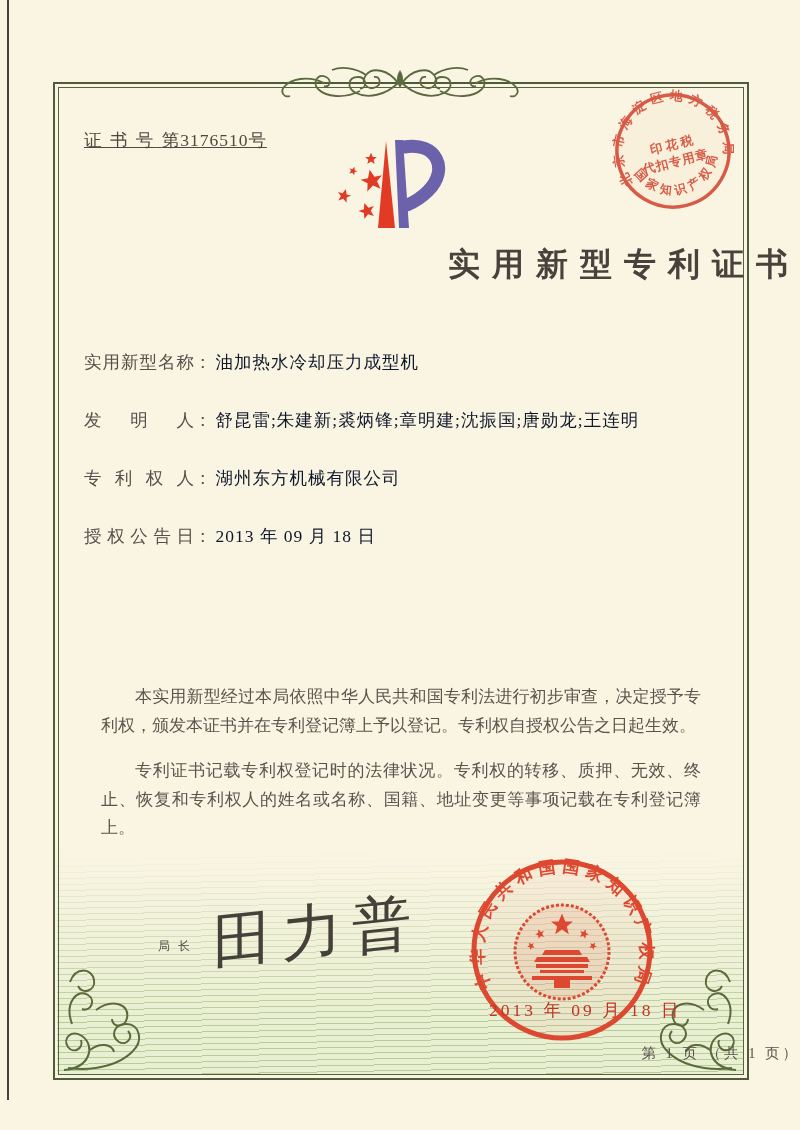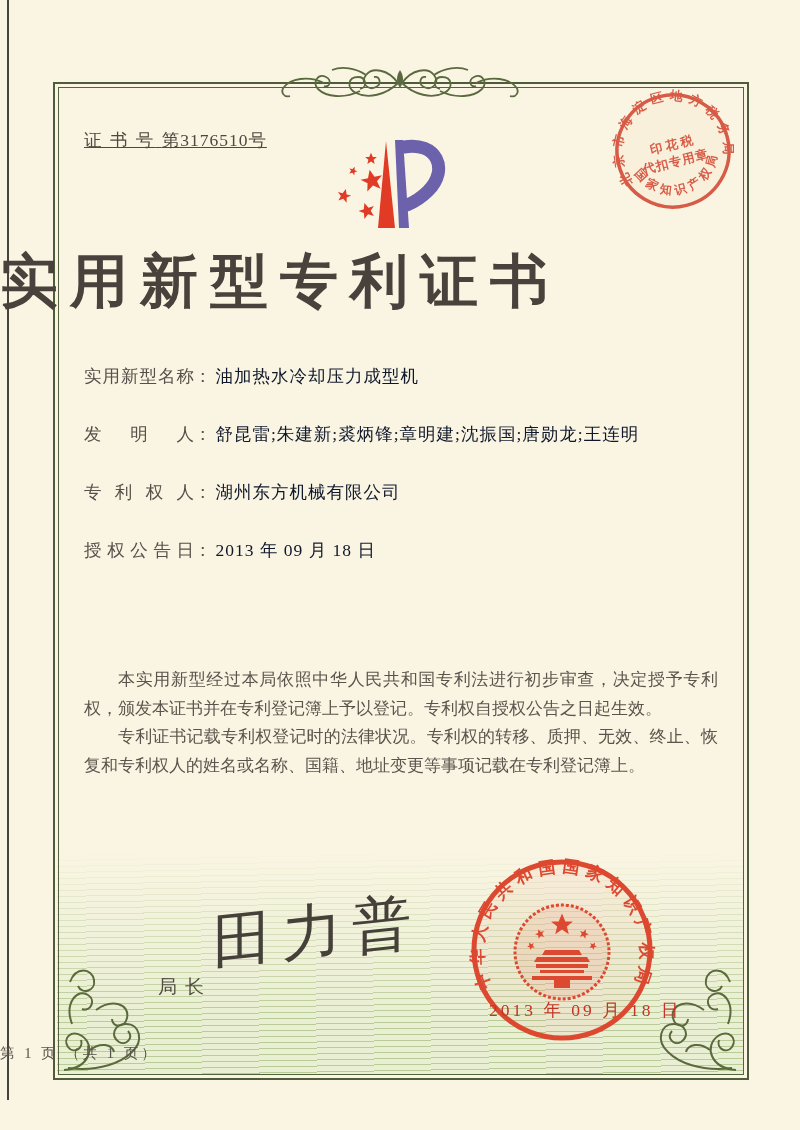--- a/index.html
+++ b/index.html
@@ -14,45 +14,45 @@
   .frame-inner{position:absolute;left:3px;top:3px;right:3px;bottom:3px;border:1px solid #55623e;}
   .band{
     position:absolute;left:57px;top:848px;width:686px;height:227px;
     background:
       linear-gradient(180deg, rgba(250,245,227,1) 0%, rgba(250,245,227,.55) 30%, rgba(250,245,227,0) 75%),
       repeating-linear-gradient(179deg, rgba(146,175,100,.55) 0px, rgba(146,175,100,.55) 1px, rgba(234,240,211,.55) 1px, rgba(234,240,211,.55) 6px),
       #e8eed3;
   }
   .cert-no{position:absolute;left:84px;top:128px;font-size:17.5px;letter-spacing:2px;color:#4e483f;text-decoration:underline;}
   .cert-no .num{letter-spacing:1px;}
-  .doc-title{position:absolute;left:0;top:243px;width:100%;text-align:left;
-    font-size:58px;font-weight:600;letter-spacing:12px;color:#49423c;}
+  .doc-title{position:absolute;left:0;top:243px;width:100%;text-align:right;
+    font-size:32px;font-weight:600;letter-spacing:12px;color:#49423c;}
   .fields{position:absolute;left:84px;top:350px;width:640px;}
   .frow{height:24px;margin-bottom:34px;font-size:17.5px;line-height:24px;white-space:nowrap;}
-  .flabel{display:inline-block;width:110px;text-align:justify;text-align-last:justify;color:#55504a;margin-top:14px;}
+  .flabel{display:inline-block;width:110px;text-align:justify;text-align-last:justify;color:#55504a;}
   .fcolon{margin-right:4px;}
   .fvalue{letter-spacing:1px;color:#0f172a;}
   .paras{position:absolute;left:84px;top:666px;width:634px;font-size:17px;line-height:28.5px;
     text-align:justify;color:#5a544c;}
-  .paras p{margin:0;text-indent:2em;font-family:Liberation Serif, serif;}
-  .sig-role{position:absolute;left:158px;top:974px;font-size:19px;letter-spacing:8px;color:#514c44;z-index:6;}
+  .paras p{margin:17px;text-indent:2em;font-family:Liberation Serif, serif;}
+  .sig-role{position:absolute;left:158px;top:938px;font-size:12px;letter-spacing:8px;color:#514c44;z-index:6;}
   .sig-name{position:absolute;left:212px;top:892px;font-size:60px;color:#45403a;z-index:6;
     font-family:"DejaVu Sans","Liberation Sans",sans-serif;
     transform:rotate(-6deg) skewX(-6deg);letter-spacing:10px;}
   .seal-wrap{position:absolute;left:464px;top:852px;width:196px;height:196px;z-index:5;}
   .seal-date{position:absolute;left:489px;top:998px;font-size:17.5px;letter-spacing:3px;
     color:#c23524;z-index:7;white-space:nowrap;}
   .tax-wrap{position:absolute;left:608px;top:86px;width:130px;height:130px;z-index:5;
     transform:rotate(-14deg);opacity:.92;}
   .logo-wrap{position:absolute;left:328px;top:139px;width:152px;height:106px;z-index:3;}
   .ornament-top{position:absolute;left:270px;top:60px;width:260px;height:46px;z-index:4;}
   .corner{position:absolute;width:120px;height:120px;z-index:4;}
   .corner.bl{left:56px;top:958px;}
   .corner.br{left:624px;top:958px;transform:scaleX(-1);}
-  .footer{position:absolute;left:0;top:1044px;width:100%;text-align:left;z-index:6;
+  .footer{position:absolute;left:0;top:1044px;width:100%;text-align:right;z-index:6;
     font-size:14.5px;letter-spacing:3px;color:#57524a;}
 </style>
 </head>
 <body>
 
 <div class="scan-line"></div>
 
 <div class="band"></div>
 
 <div class="frame">

